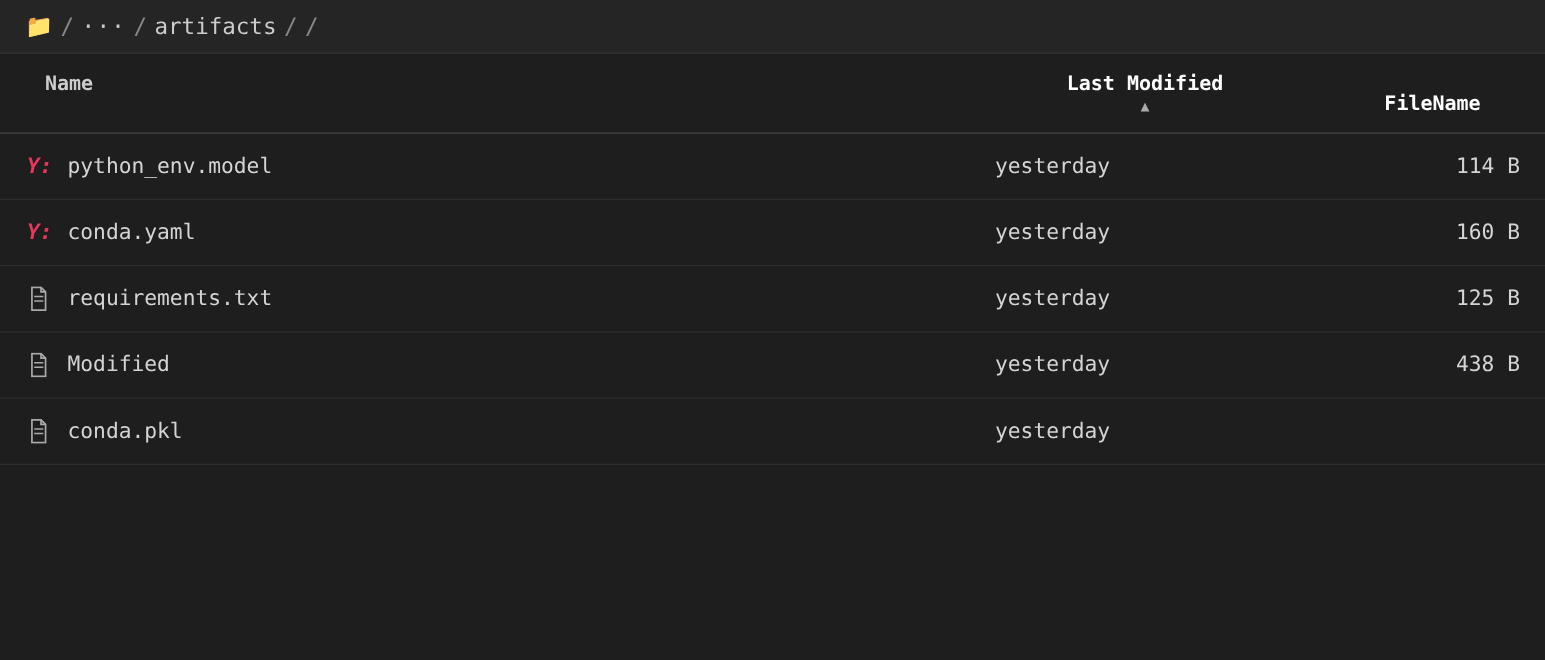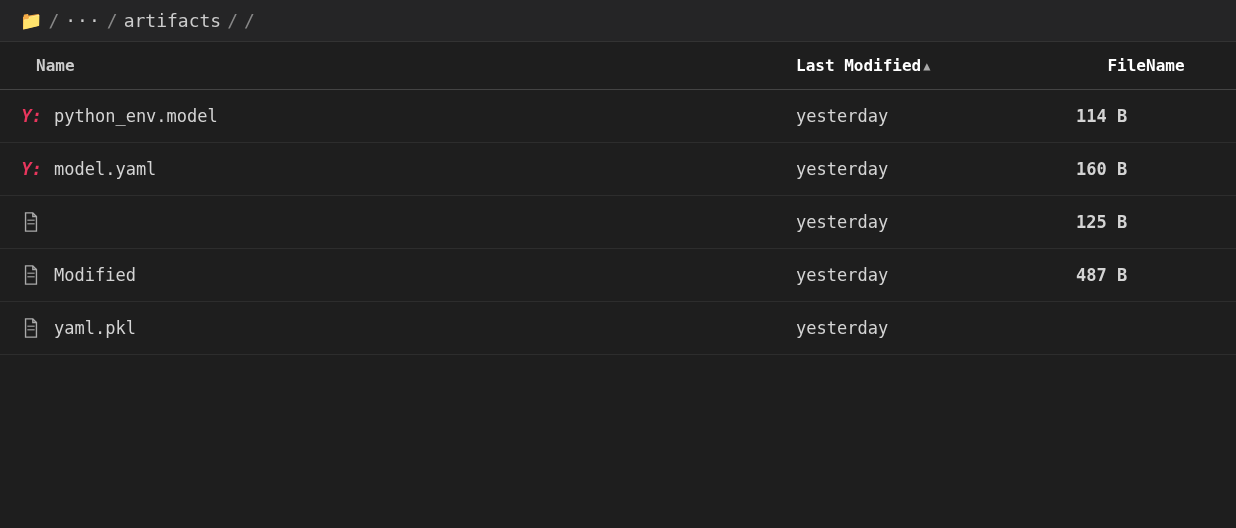--- a/index.html
+++ b/index.html
@@ -60,21 +60,21 @@
       text-align: left;
     }
 
     .th-modified {
       padding: 14px 20px;
       font-size: 16px;
       font-weight: 700;
       color: #ffffff;
       text-align: center;
       display: flex;
-      flex-direction: row;
+      flex-direction: column;
       align-items: center;
       gap: 2px;
     }
 
     .th-modified .sort-arrow {
       font-size: 12px;
       color: #aaaaaa;
     }
 
     .th-size {
@@ -137,21 +137,21 @@
       padding: 12px 20px;
       font-size: 17px;
       color: #d4d4d4;
       text-align: left;
     }
 
     .file-size-cell {
       padding: 12px 20px;
       font-size: 17px;
       color: #d4d4d4;
-      font-weight: bold;
+      text-align: right;
     }
   </style>
 </head>
 <body>
 
 <div class="breadcrumb">
   <span>📁</span>
   <span class="breadcrumb-sep">/</span>
   <span class="breadcrumb-dots">···</span>
   <span class="breadcrumb-sep">/</span>
@@ -177,61 +177,62 @@
       <div class="file-name-cell">
         <span class="file-icon-yaml">Y:</span>
         <span>python_env.model</span>
       </div>
       <div class="file-modified-cell">yesterday</div>
       <div class="file-size-cell">114 B</div>
     </div>
     <div class="file-row">
       <div class="file-name-cell">
         <span class="file-icon-yaml">Y:</span>
-        <span>model.yaml</span>
+        <span>conda.yaml</span>
       </div>
       <div class="file-modified-cell">yesterday</div>
       <div class="file-size-cell">160 B</div>
     </div>
     <div class="file-row">
       <div class="file-name-cell">
         <span class="file-icon-doc">
           <svg viewBox="0 0 18 22" xmlns="http://www.w3.org/2000/svg">
       <path d="M3 1h8l4 4v16H3V1z" stroke="#aaaaaa" stroke-width="1.5" fill="none"></path>
       <path d="M11 1v4h4" stroke="#aaaaaa" stroke-width="1.5" fill="none"></path>
       <line x1="5" y1="9" x2="13" y2="9" stroke="#aaaaaa" stroke-width="1.2"></line>
       <line x1="5" y1="13" x2="13" y2="13" stroke="#aaaaaa" stroke-width="1.2"></line>
     </svg>
         </span>
+        <span>requirements.txt</span>
       </div>
       <div class="file-modified-cell">yesterday</div>
       <div class="file-size-cell">125 B</div>
     </div>
     <div class="file-row">
       <div class="file-name-cell">
         <span class="file-icon-doc">
           <svg viewBox="0 0 18 22" xmlns="http://www.w3.org/2000/svg">
       <path d="M3 1h8l4 4v16H3V1z" stroke="#aaaaaa" stroke-width="1.5" fill="none"></path>
       <path d="M11 1v4h4" stroke="#aaaaaa" stroke-width="1.5" fill="none"></path>
       <line x1="5" y1="9" x2="13" y2="9" stroke="#aaaaaa" stroke-width="1.2"></line>
       <line x1="5" y1="13" x2="13" y2="13" stroke="#aaaaaa" stroke-width="1.2"></line>
     </svg>
         </span>
         <span>Modified</span>
       </div>
       <div class="file-modified-cell">yesterday</div>
-      <div class="file-size-cell">487 B</div>
+      <div class="file-size-cell">438 B</div>
     </div>
     <div class="file-row">
       <div class="file-name-cell">
         <span class="file-icon-doc">
           <svg viewBox="0 0 18 22" xmlns="http://www.w3.org/2000/svg">
       <path d="M3 1h8l4 4v16H3V1z" stroke="#aaaaaa" stroke-width="1.5" fill="none"></path>
       <path d="M11 1v4h4" stroke="#aaaaaa" stroke-width="1.5" fill="none"></path>
       <line x1="5" y1="9" x2="13" y2="9" stroke="#aaaaaa" stroke-width="1.2"></line>
       <line x1="5" y1="13" x2="13" y2="13" stroke="#aaaaaa" stroke-width="1.2"></line>
     </svg>
         </span>
-        <span>yaml.pkl</span>
+        <span>conda.pkl</span>
       </div>
       <div class="file-modified-cell">yesterday</div>
     </div>
   </div>
 
 </body></html>

